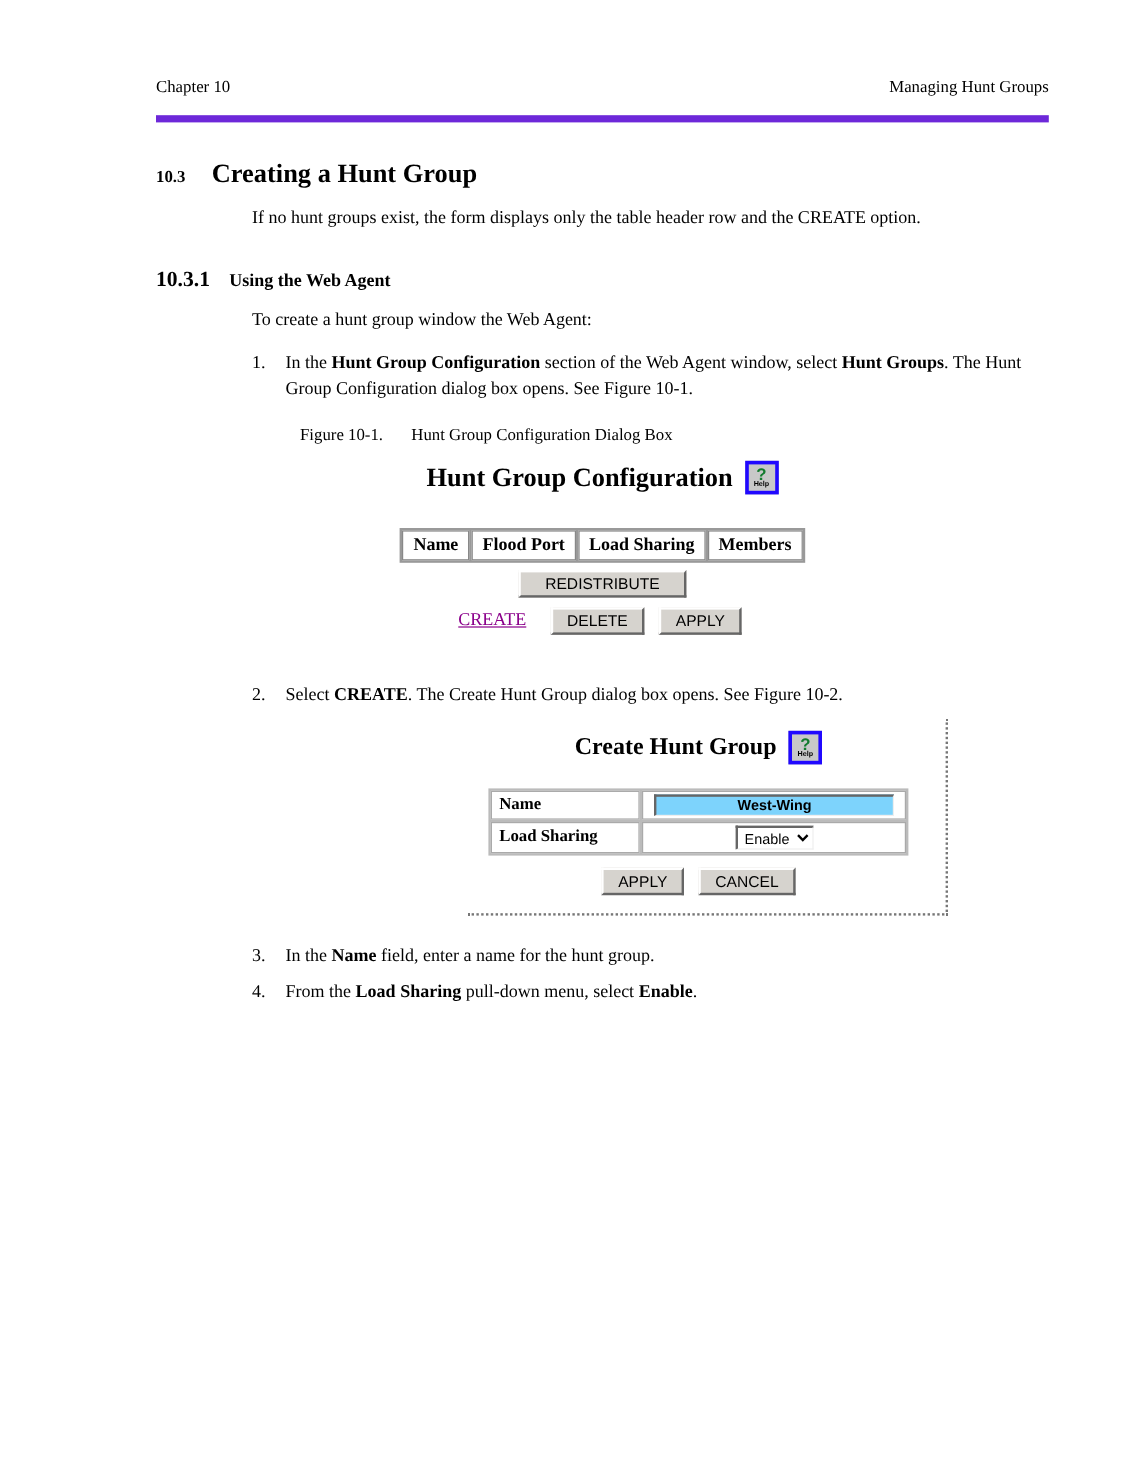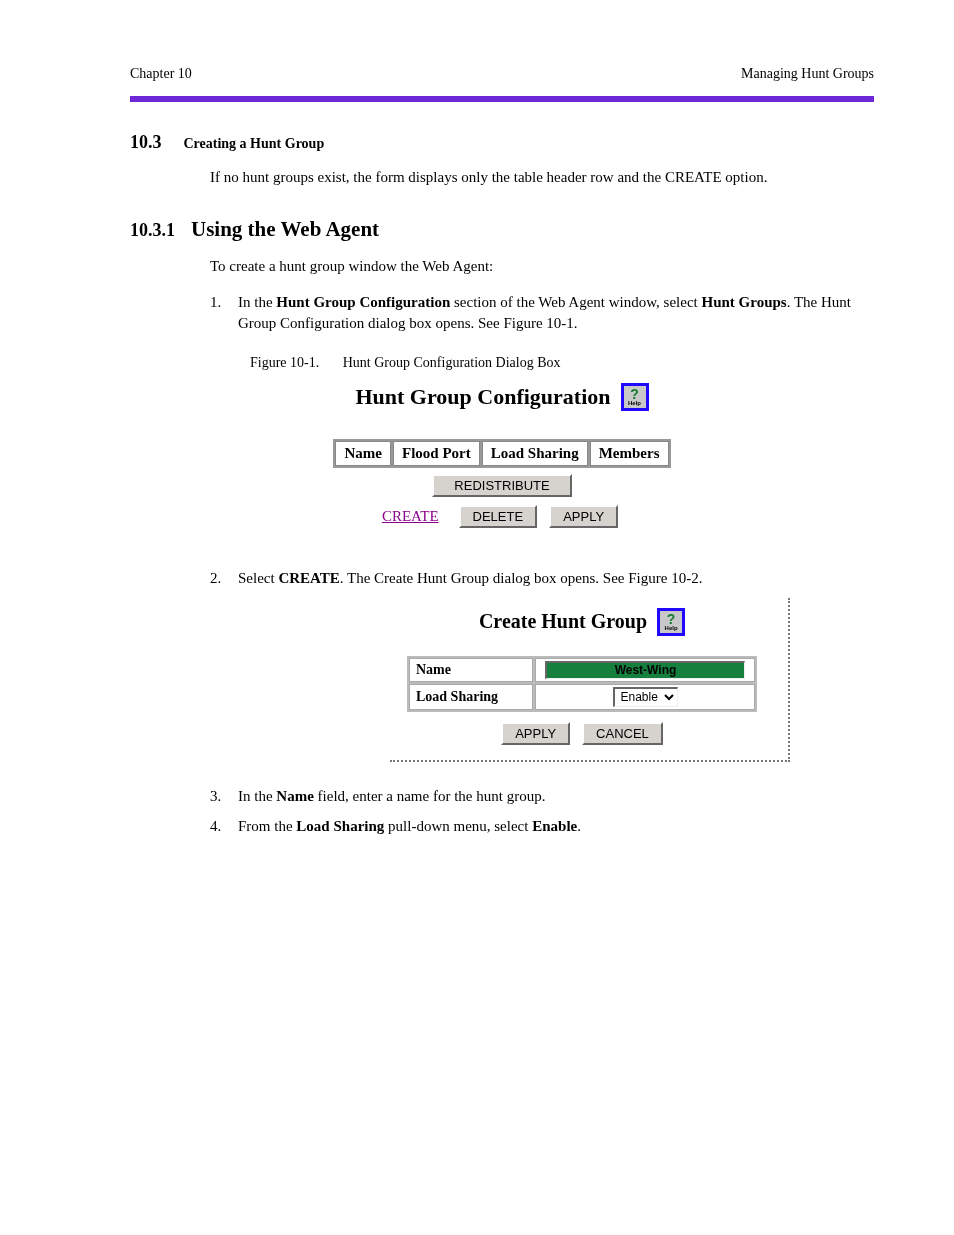--- a/index.html
+++ b/index.html
@@ -34,38 +34,38 @@
     top: 6px;
     font-size: 14px;
   }
   .body-text {
     font-size: 15px;
     line-height: 1.45;
     margin: 14px 0;
   }
   .section-num {
     font-weight: bold;
-    font-size: 18px;
+    font-size: 14px;
   }
   .section-title {
     font-weight: bold;
-    font-size: 14px;
+    font-size: 22px;
     margin-left: 18px;
   }
   .subsection {
     margin-top: 28px;
     margin-bottom: 10px;
   }
   .sub-num {
     font-weight: bold;
     font-size: 18px;
   }
   .sub-title {
     font-weight: bold;
-    font-size: 21px;
+    font-size: 15px;
     margin-left: 12px;
   }
   .steps {
     margin-left: 40px;
   }
   .step {
     font-size: 15px;
     line-height: 1.45;
     margin: 8px 0;
     display: flex;
@@ -200,21 +200,21 @@
     width: 200px;
     height: 18px;
     border-top: 2px solid #666;
     border-left: 2px solid #666;
     border-right: 1px solid #eee;
     border-bottom: 1px solid #eee;
     font-family: Arial, sans-serif;
     font-size: 12px;
     font-weight: bold;
     text-align: center;
-    background: #15803d;
+    background: #7dd3fc;
     box-sizing: border-box;
   }
   .select-ctl {
     height: 20px;
     border-top: 2px solid #666;
     border-left: 2px solid #666;
     border-right: 1px solid #eee;
     border-bottom: 1px solid #eee;
     font-family: Arial, sans-serif;
     font-size: 12px;

